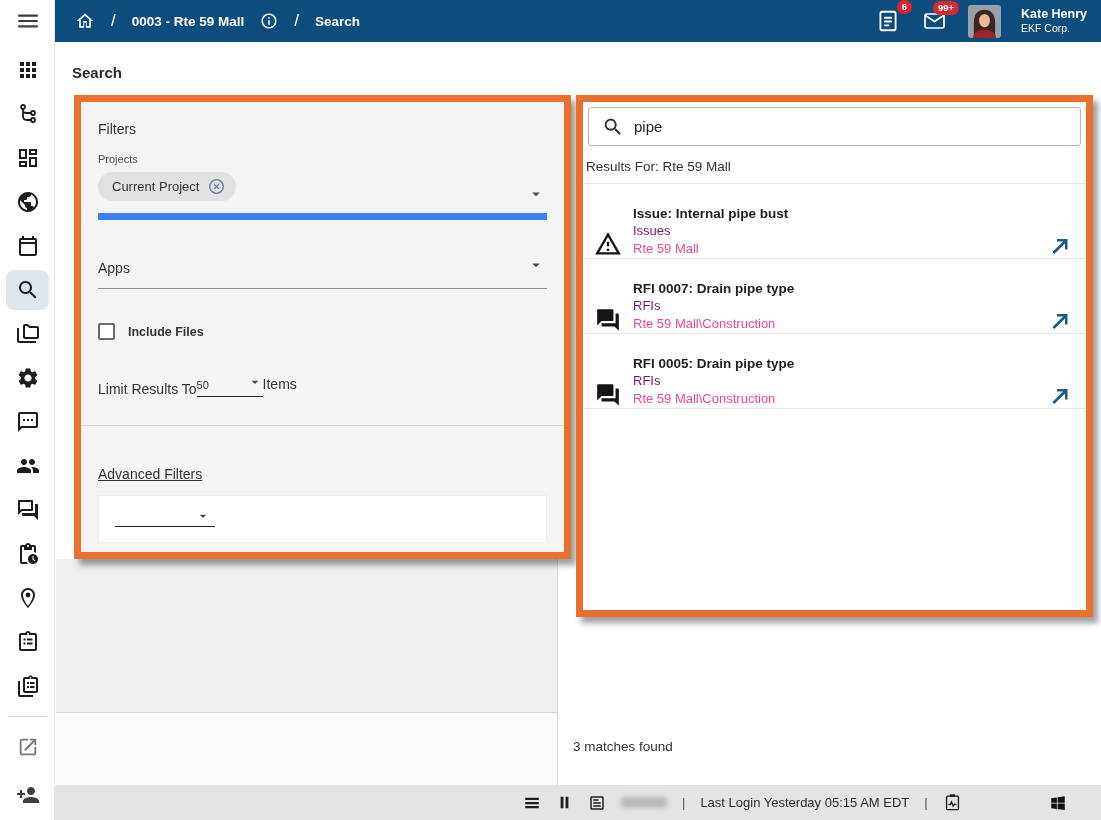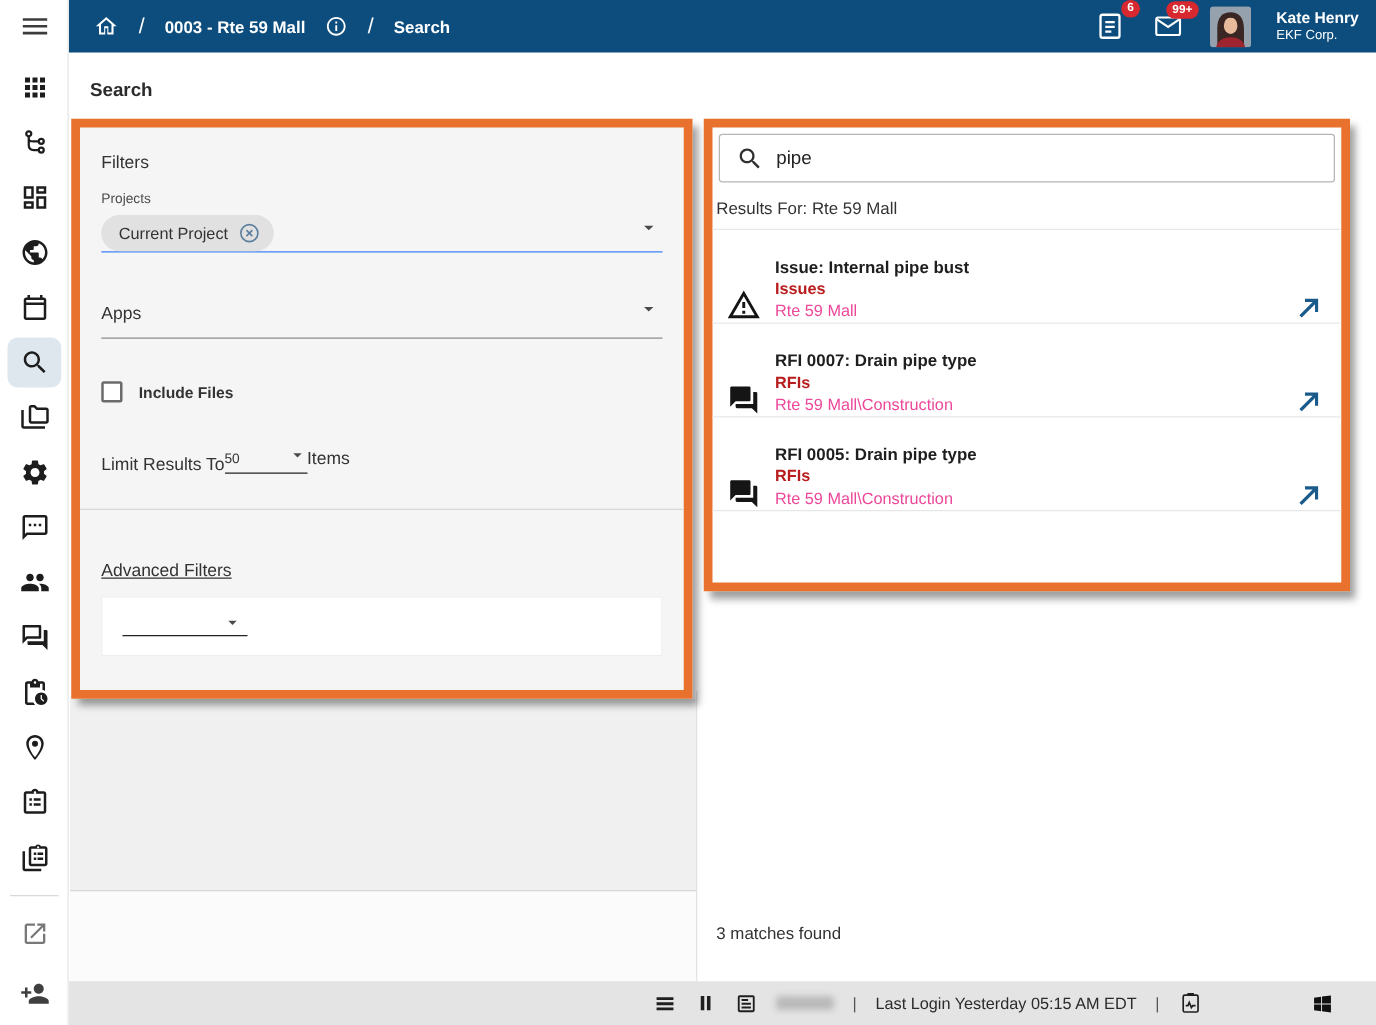--- a/index.html
+++ b/index.html
@@ -39,28 +39,28 @@
 
   
   .left-lower { position:absolute; left:56px; top:559px; width:501px; height:226px; background:#f0f0f0; }
   .left-lower .btn-strip { position:absolute; left:0; top:153px; width:100%; height:73px; background:#fbfbfb; border-top:1px solid #d6d6d6; }
   .v-split { position:absolute; left:557px; top:553px; width:1px; height:232px; background:#dcdcdc; }
   .right-lower { position:absolute; left:558px; top:553px; width:543px; height:232px; background:#ffffff; }
   .match-count { position:absolute; left:15px; top:186px; font-size:13.5px; color:#333; }
 
   
   .hl { position:absolute; border:7px solid #E8722D; box-shadow:5px 6px 6px rgba(0,0,0,.38); z-index:3; }
-  .hl-left  { left:57px;  top:95px; width:497px; height:464px; background:#f5f5f5; }
-  .hl-right { left:563px; top:95px; width:517px; height:378px; background:#ffffff; }
+  .hl-left  { left:74px;  top:95px; width:497px; height:464px; background:#f5f5f5; }
+  .hl-right { left:576px; top:95px; width:517px; height:522px; background:#ffffff; }
 
   
   .lp { padding:19px 17px 0; font-size:14px; color:#333; }
   .lp-heading { font-size:14px; color:#333; }
   .projects-label { font-size:11px; color:#4c4c4c; margin-top:16px; margin-bottom:7px; }
-  .select-row { position:relative; border-bottom:1px solid #3b82f6; padding-bottom:0; }
+  .select-row { position:relative; border-bottom:7px solid #3b82f6; padding-bottom:12px; }
   .chip { display:inline-flex; align-items:center; gap:8px; background:#e1e1e1; border-radius:16px; padding:5px 10px 5px 14px; font-size:13px; color:#333; cursor:pointer; }
   .chip-x { color:#5c7f9e; }
   .caret { position:absolute; right:2px; bottom:10px; color:#4a4a4a; }
   .apps-row { position:relative; margin-top:40px; border-bottom:1px solid #8c8c8c; padding-bottom:12px; }
   .check-row { margin-top:34px; display:flex; align-items:center; gap:13px; }
   .checkbox { width:17px; height:17px; border:2px solid #6b6b6b; border-radius:2px; background:#fff; cursor:pointer; }
   .check-label { font-size:12.5px; font-weight:bold; color:#333; }
   .limit-row { margin-top:36px; display:flex; align-items:flex-end; }
   .limit-select { position:relative; width:66px; border-bottom:1.5px solid #222; padding-bottom:5px; font-size:11px; cursor:pointer; }
   .limit-select .caret { right:0; bottom:6px; }
@@ -74,21 +74,21 @@
   
   .rp { padding:0; height:100%; }
   .searchbox { margin:5px; height:39px; border:1px solid #b5b5b5; border-radius:3px; background:#fff; display:flex; align-items:center; }
   .searchbox svg { margin:0 10px 0 13px; color:#2f2f2f; }
   .searchbox input { border:none; outline:none; flex:1; font-size:15px; font-family:"Liberation Sans",sans-serif; color:#222; background:transparent; }
   .results-for { font-size:13.5px; color:#333; padding:8px 6px 9px 3px; border-bottom:1px solid #e7e7e7; }
   .result-row { display:flex; align-items:flex-end; height:75px; border-bottom:1px solid #e7e7e7; cursor:pointer; }
   .row-icon { width:50px; display:flex; justify-content:center; color:#151515; flex:0 0 auto; }
   .row-text { flex:1; line-height:1.3; }
   .row-title { font-size:13.5px; font-weight:bold; color:#1e1e1e; }
-  .row-type { font-size:13px; color:#b91c1c; margin-top:1px;font-weight:bold; }
+  .row-type { font-size:13px; color:#701a75; margin-top:1px; }
   .row-path { font-size:13px; color:#ec4899; margin-top:1px; }
   .row-open { width:52px; display:flex; justify-content:center; color:#1A5B8C; cursor:pointer; }
 
   
   .statusbar { position:absolute; left:55px; bottom:0; width:1046px; height:35px; background:#e4e4e4; display:flex; align-items:center; gap:15px; padding:0 34px 0 468px; color:#1f1f1f; }
   .statusbar .sep { color:#555; font-size:13px; }
   .status-text { font-size:13px; color:#2b2b2b; white-space:nowrap; }
   .blurred { width:46px; height:11px; background:#b9b9b9; border-radius:2px; filter:blur(2.5px); }
   .win-logo { margin-left:auto; color:#111; cursor:pointer; }
   .sb-icon { cursor:pointer; }

